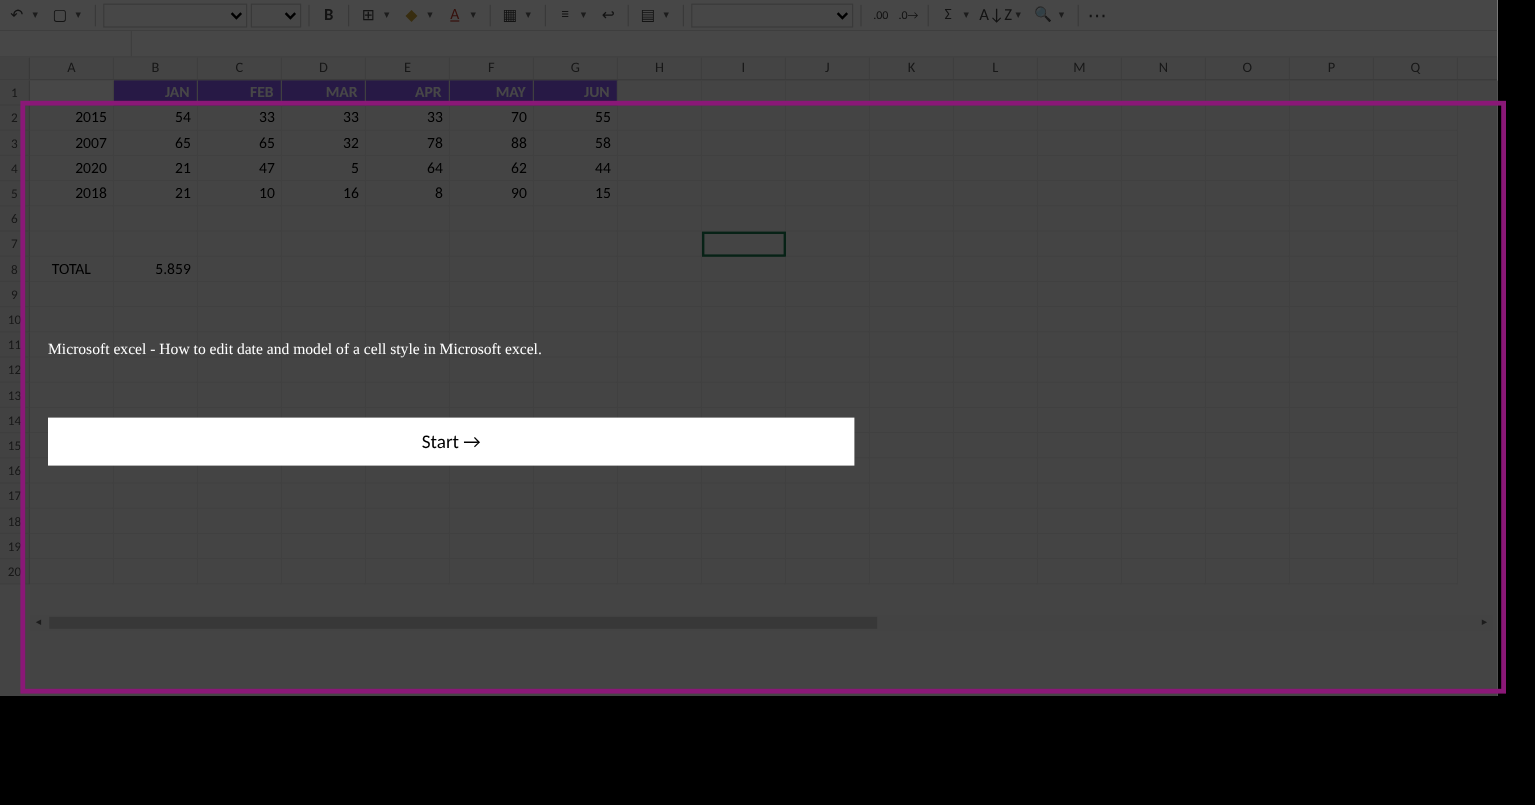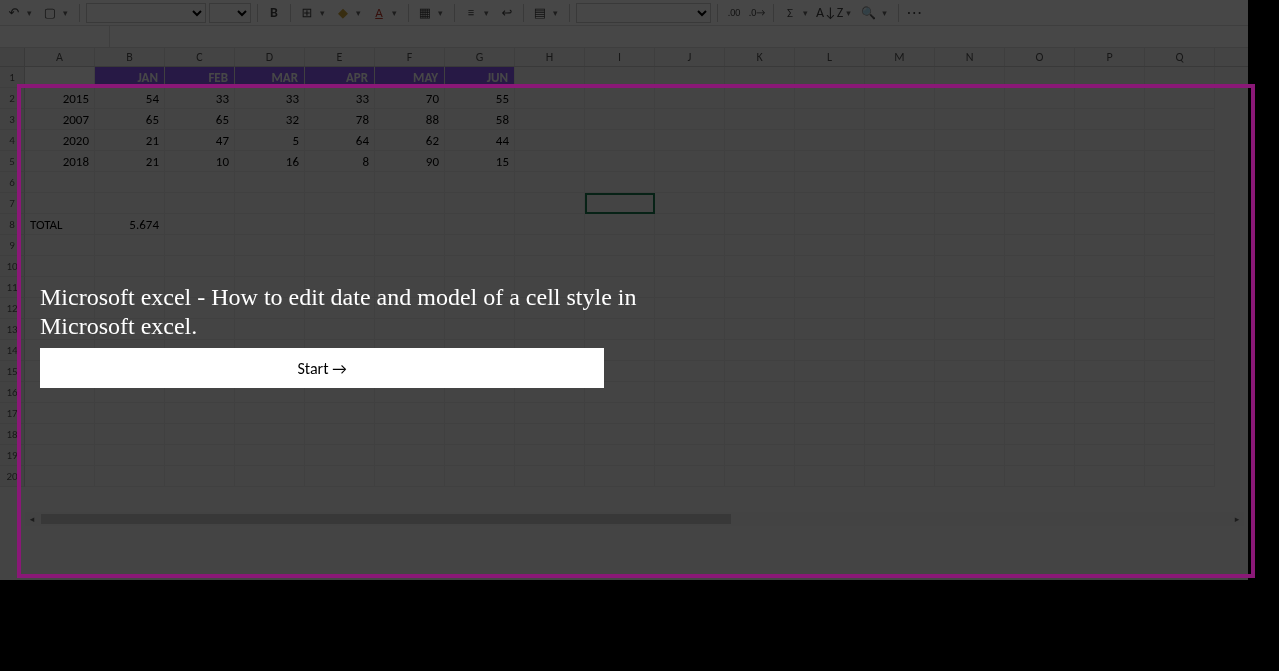--- a/index.html
+++ b/index.html
@@ -113,21 +113,21 @@
 .cell {
   width: 70px;
   border-right: 1px solid #e5e5e5;
   border-bottom: 1px solid #e5e5e5;
   font-size: 13px;
   padding: 0 5px;
   line-height: 21px;
   text-align: right;
   overflow: hidden;
 }
-.cell.left { text-align: left; }
+.cell.left { text-align: center; }
 .month-header {
   background: #8b5cf6;
   color: #fff;
   font-weight: 600;
   text-align: right;
   padding-right: 6px;
 }
 .empty-black-a1 {
   background: #fff;
 }
@@ -168,28 +168,28 @@
   border: 4px solid #8a1877;
   pointer-events: none;
 }
 .tutorial-prompt {
   position: absolute;
   left: 40px;
   top: 283px;
   width: 600px;
   color: #fff;
   font-family: Georgia, "Times New Roman", serif;
-  font-size: 24px;
+  font-size: 13px;
   line-height: 1.2;
 }
 .start-btn {
   position: absolute;
   left: 40px;
   top: 348px;
-  width: 564px;
+  width: 672px;
   height: 40px;
   background: #fff;
   color: #000;
   font-size: 16px;
   font-weight: 400;
   display: flex;
   align-items: center;
   justify-content: center;
   cursor: pointer;
 }
@@ -421,21 +421,21 @@
           <div class="cell"></div>
           <div class="cell"></div>
           <div class="cell"></div>
           <div class="cell"></div>
           <div class="cell"></div>
           <div class="cell"></div>
           <div class="cell"></div>
         </div>
         <div class="row">
           <div class="cell left">TOTAL</div>
-          <div class="cell">5.674</div>
+          <div class="cell">5.859</div>
           <div class="cell"></div>
           <div class="cell"></div>
           <div class="cell"></div>
           <div class="cell"></div>
           <div class="cell"></div>
           <div class="cell"></div>
           <div class="cell"></div>
           <div class="cell"></div>
           <div class="cell"></div>
           <div class="cell"></div>

